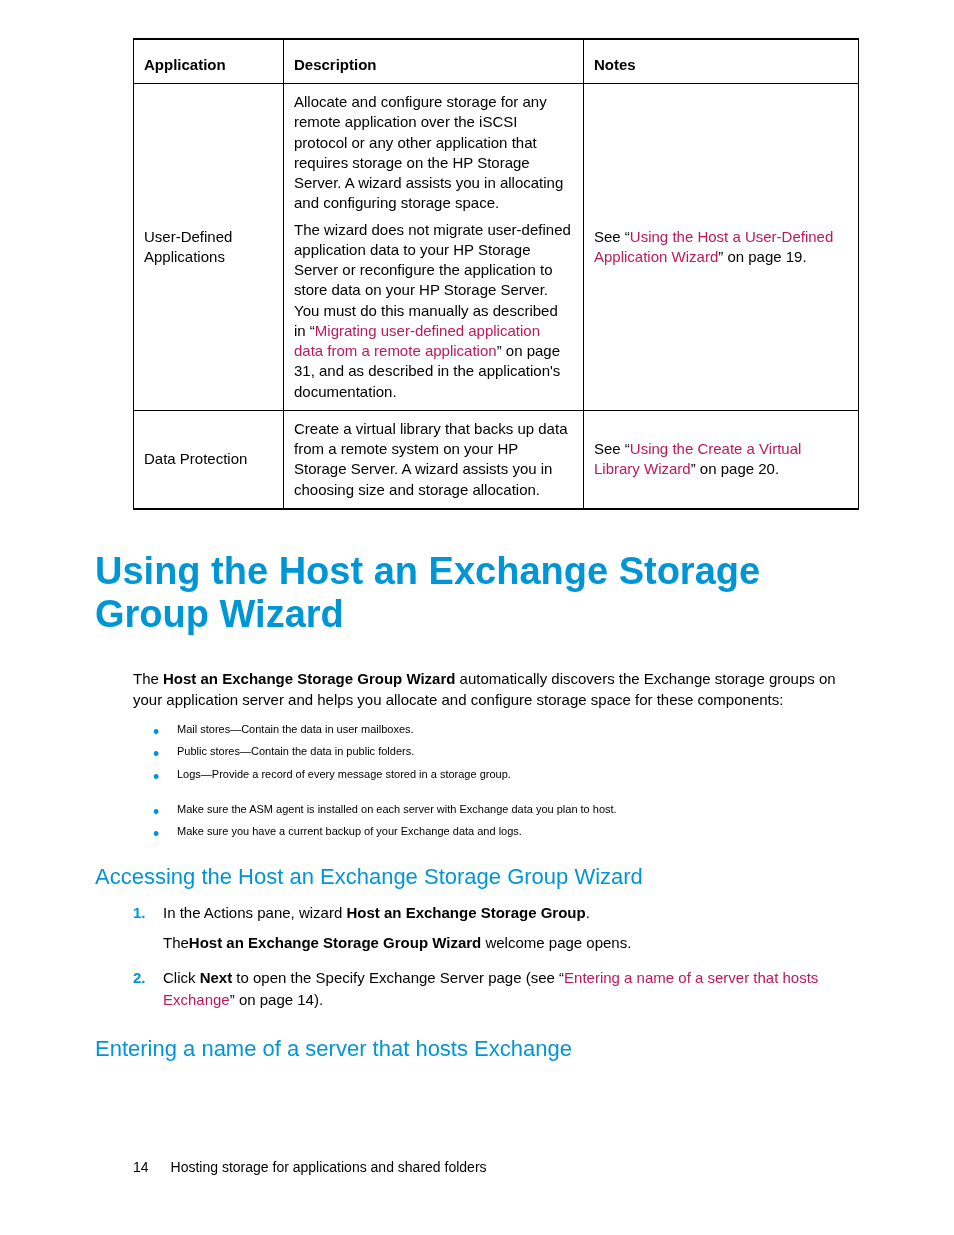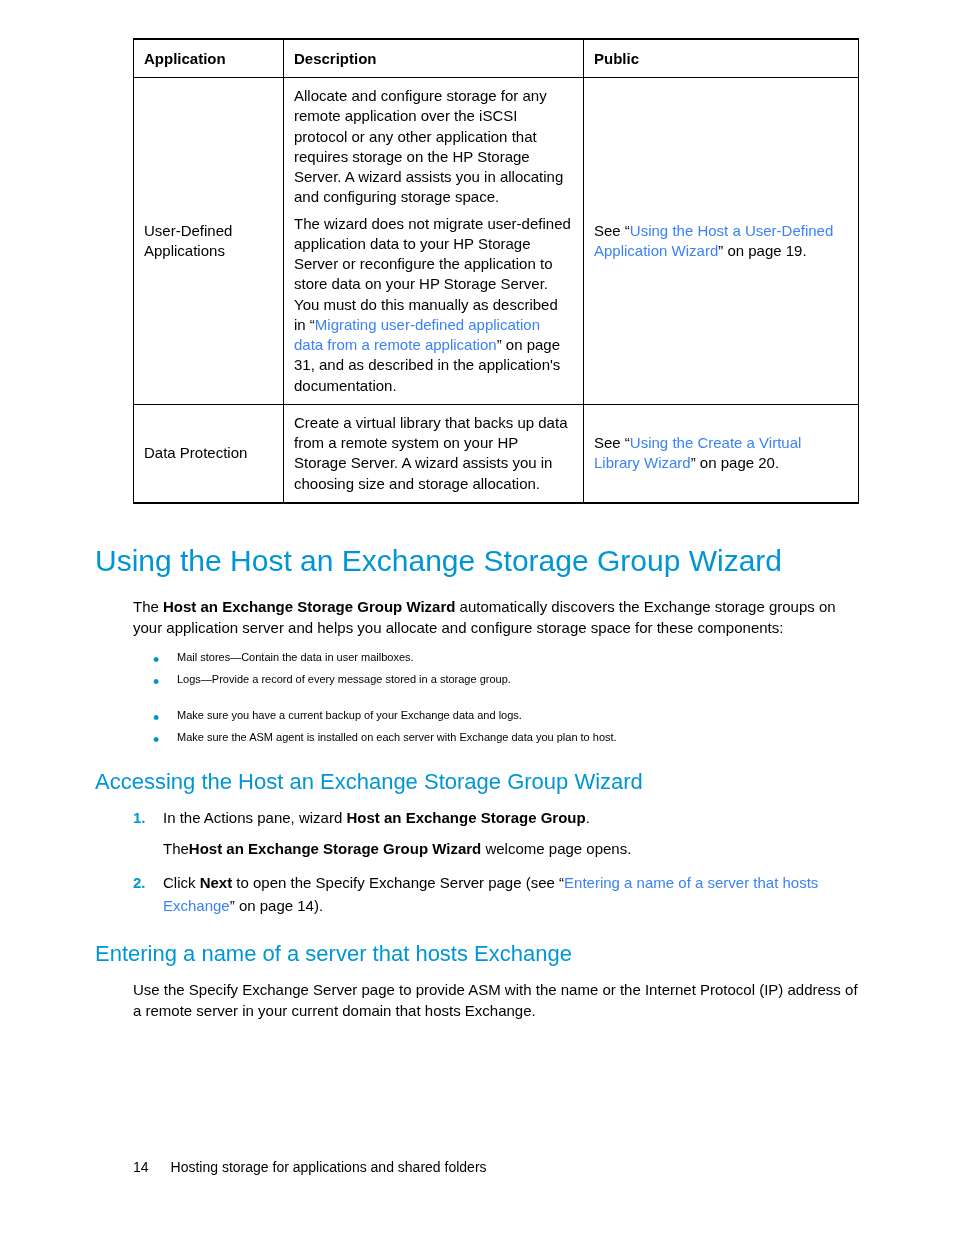--- a/index.html
+++ b/index.html
@@ -29,37 +29,37 @@
     border-left: 1px solid #000;
     border-right: 1px solid #000;
     padding: 8px 10px 8px 10px;
     text-align: left;
     vertical-align: middle;
     font-weight: normal;
   }
   table.app-table th {
     font-weight: bold;
     font-size: 15px;
-    padding-top: 10px;
+    padding-top: 16px;
     padding-bottom: 10px;
     vertical-align: top;
   }
   table.app-table td { font-size: 15px; line-height: 1.35; }
   table.app-table td p { margin-bottom: 6px; }
   table.app-table td p:last-child { margin-bottom: 0; }
   .col-app { width: 150px; }
   .col-desc { width: 300px; }
   .col-notes { }
-  .link { color: #3b82f6; }
+  .link { color: #be185d; }
   h1.main {
     color: #0096d6;
-    font-size: 30px;
-    font-weight: normal;
+    font-size: 38px;
+    font-weight: bold;
     margin-top: 28px;
-    margin-bottom: 18px;
+    margin-bottom: 32px;
   }
   .intro {
     font-size: 15px;
     line-height: 1.4;
     margin-left: 38px;
     margin-bottom: 12px;
   }
   .intro b { font-weight: bold; }
   ul.bullets {
     list-style: none;
@@ -128,21 +128,21 @@
 </head>
 <body>
 
 <div class="page">
 
   <table class="app-table">
     <thead>
       <tr>
         <th class="col-app">Application</th>
         <th class="col-desc">Description</th>
-        <th class="col-notes">Public</th>
+        <th class="col-notes">Notes</th>
       </tr>
     </thead>
     <tbody>
       <tr>
         <td>User-Defined Applications</td>
         <td>
           <p>Allocate and configure storage for any remote application over the iSCSI protocol or any other application that requires storage on the HP Storage Server. A wizard assists you in allocating and configuring storage space.</p>
           <p><span>The wizard does not migrate user-defined application data to your HP Storage Server or reconfigure the application to store data on your HP Storage Server. You must do this manually as described in “</span><span class="link">Migrating user-defined application data from a remote application</span><span>” on page 31, and as described in the application's documentation.</span></p>
         </td>
         <td><span>See “</span><span class="link">Using the Host a User-Defined Application Wizard</span><span>” on page 19.</span></td>
@@ -158,42 +158,42 @@
   </table>
 
   <h1 class="main">Using the Host an Exchange Storage Group Wizard</h1>
 
   <p class="intro">
     <span>The </span><b>Host an Exchange Storage Group Wizard</b><span> automatically discovers the Exchange storage groups on your application server and helps you allocate and configure storage space for these components:</span>
   </p>
 
   <ul class="bullets">
     <li>Mail stores—Contain the data in user mailboxes.</li>
+    <li>Public stores—Contain the data in public folders.</li>
     <li>Logs—Provide a record of every message stored in a storage group.</li>
   </ul>
 
 
   <ul class="bullets">
+    <li>Make sure the ASM agent is installed on each server with Exchange data you plan to host.</li>
     <li>Make sure you have a current backup of your Exchange data and logs.</li>
-    <li>Make sure the ASM agent is installed on each server with Exchange data you plan to host.</li>
   </ul>
 
   <h2 class="sub">Accessing the Host an Exchange Storage Group Wizard</h2>
 
   <ol class="steps">
     <li>
       <span>In the Actions pane, wizard </span><b>Host an Exchange Storage Group</b><span>.</span>
       <span class="subline"><span>The</span><b>Host an Exchange Storage Group Wizard</b><span> welcome page opens.</span></span>
     </li>
     <li>
       <span>Click </span><b>Next</b><span> to open the Specify Exchange Server page (see “</span><span class="link">Entering a name of a server that hosts Exchange</span><span>” on page 14).</span>
     </li>
   </ol>
 
   <h2 class="sub">Entering a name of a server that hosts Exchange</h2>
 
-  <p class="para">Use the Specify Exchange Server page to provide ASM with the name or the Internet Protocol (IP) address of a remote server in your current domain that hosts Exchange.</p>
 
 </div>
 
 <div class="footer">
   <span class="pn">14</span><span>Hosting storage for applications and shared folders</span>
 </div>
 
 </body></html>

